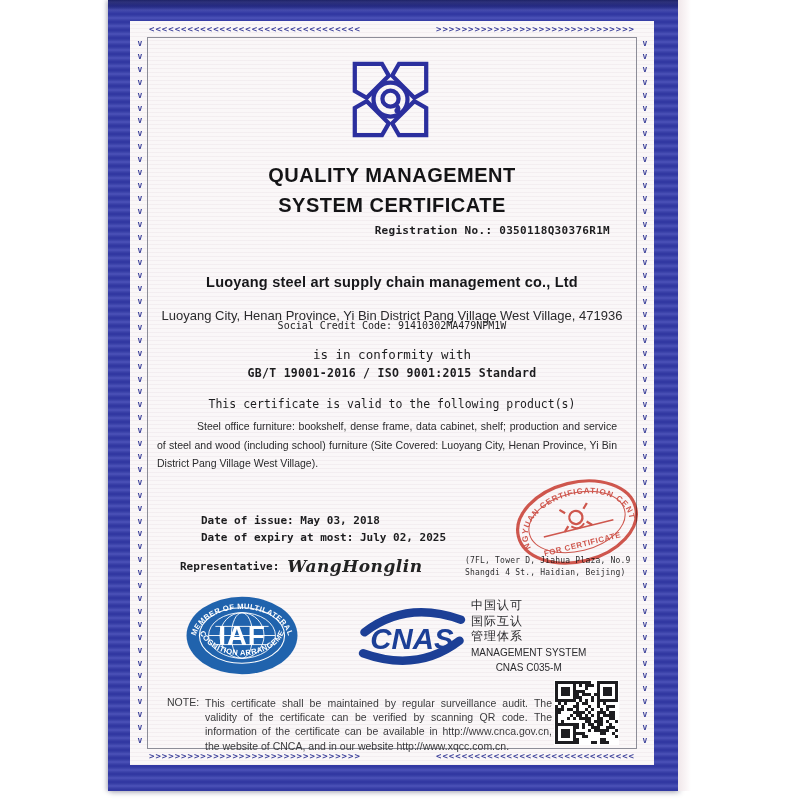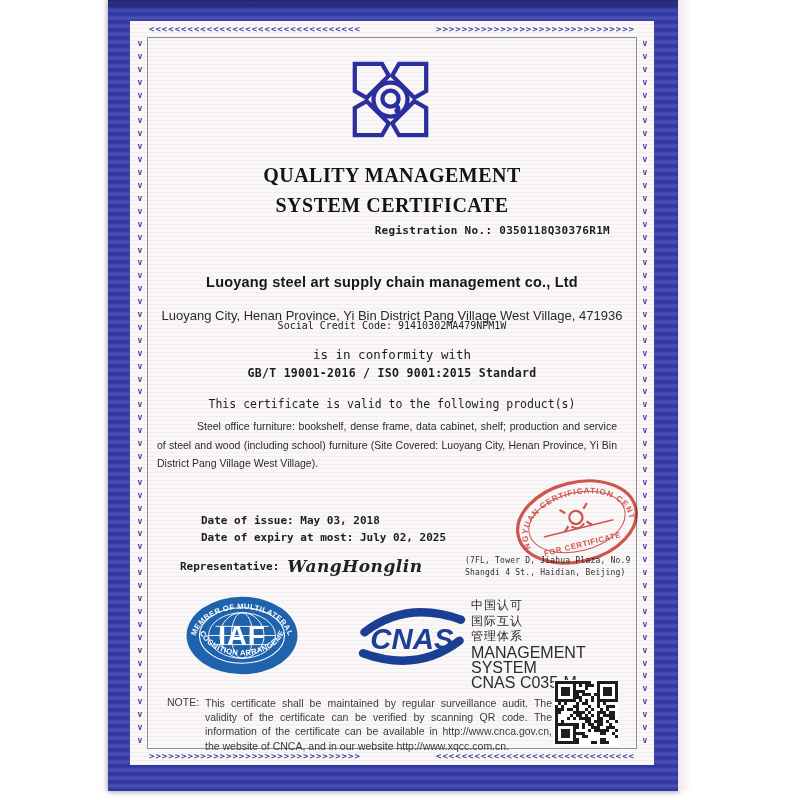--- a/index.html
+++ b/index.html
@@ -37,21 +37,21 @@
   .chevcol.left { left:4px; } .chevcol.right { left:509px; }
 
   
   .mono { font-family:"DejaVu Sans Mono", monospace; color:#1c1c1e; }
   .sans { font-family:"Liberation Sans", sans-serif; color:#2a2a2c; }
   .center { width:100%; text-align:center; }
 
   .emblem { position:absolute; left:218px; top:36px; width:85px; height:85px; }
 
   .title { position:absolute; top:139px; left:0; width:100%; text-align:center;
-           font-family:Liberation Serif, serif; font-weight:700;
+           font-family:Liberation Sans, sans-serif; font-weight:700;
            font-size:20px; line-height:30px; letter-spacing:.5px; color:#141416; }
 
   .registration { position:absolute; top:203px; right:44px;
            font-size:11px; font-weight:600; letter-spacing:.3px; }
 
   .certify  { position:absolute; top:234px; font-size:12px; }
   .company  { position:absolute; top:253px; font-weight:700; font-size:14.5px;
               letter-spacing:.2px; color:#17171a; }
   .addr     { position:absolute; top:287px; font-size:13px; }
   .social   { position:absolute; top:299px; font-size:10px; }
@@ -75,21 +75,21 @@
                  font-family:"DejaVu Sans Mono", monospace; }
 
   .stamp { position:absolute; left:381px; top:452px; width:132px; height:98px;
            transform:rotate(-14deg); opacity:.84; mix-blend-mode:multiply; }
 
   .iaf  { position:absolute; left:55px;  top:574px; width:114px; height:81px; }
   .cnas { position:absolute; left:226px; top:579px; width:112px; height:73px; }
 
   .accred { position:absolute; left:341px; top:577px; color:#2b2b2e; }
   .accred .cjk { font-size:12px; line-height:15.5px; letter-spacing:1px; }
-  .accred .lat { font-size:16px; line-height:15px; }
+  .accred .lat { font-size:10px; line-height:15px;text-align:center; }
 
   .note-label { position:absolute; left:37px; top:675px; font-size:10.5px; color:#3a3a3c; }
   .note-text  { position:absolute; left:75px; top:675px; width:347px; font-size:10.5px;
                 line-height:14.2px; text-align:justify; color:#3a3a3c; }
 
   .qr { position:absolute; left:424px; top:659px; width:65px; height:65px;
         background:#fff; padding:1px; display:grid;
         grid-template-columns:repeat(21,3px); grid-template-rows:repeat(21,3px); }
   .qr i { display:block; } .qr i.d { background:#1d1d20; }
 </style>

